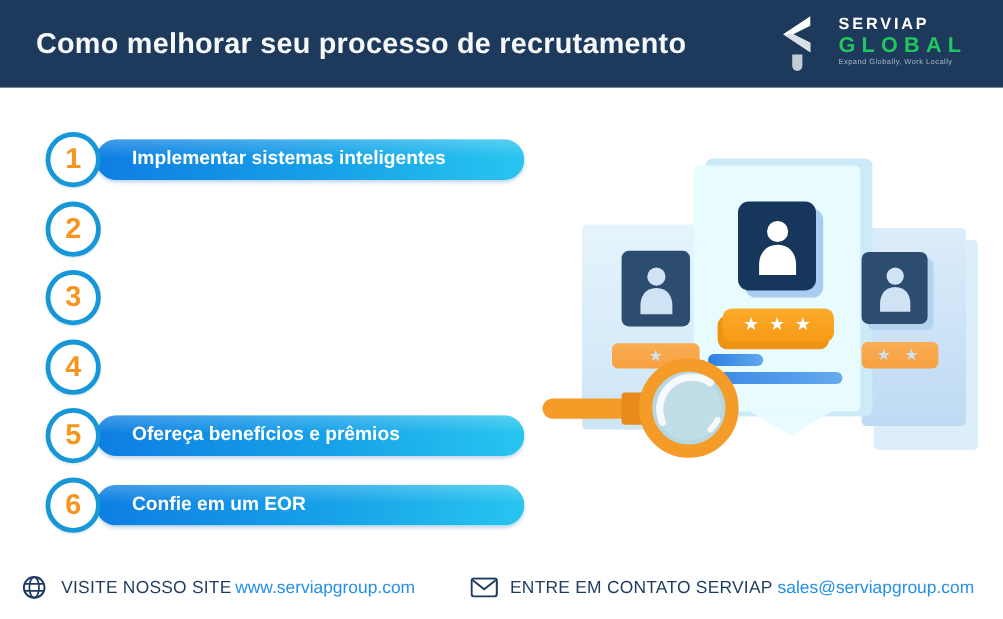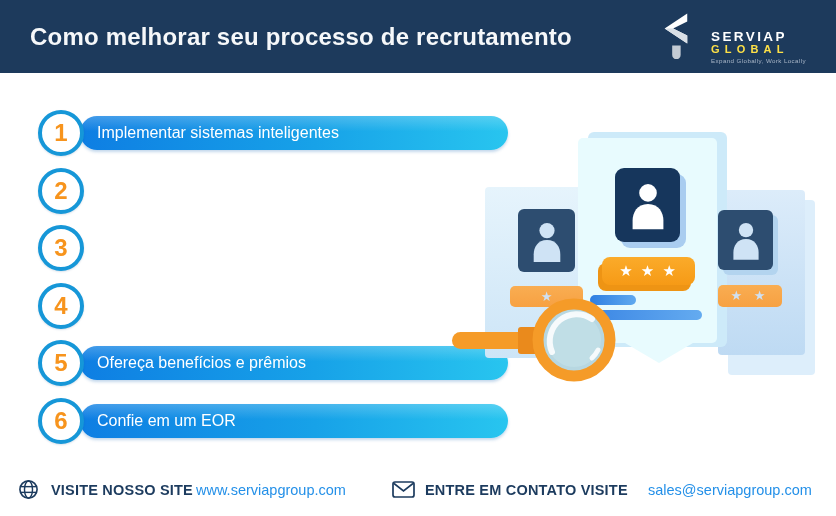--- a/index.html
+++ b/index.html
@@ -3,37 +3,37 @@
 <meta charset="utf-8">
 <style>
   html,body{margin:0;padding:0;background:#ffffff;}
   .canvas{position:relative;width:836px;height:516px;overflow:hidden;background:#ffffff;
           font-family:"Liberation Sans",sans-serif;}
 
   
   .header{position:absolute;left:0;top:0;width:836px;height:73px;background:#1d3a5c;}
   .title{position:absolute;left:30px;top:0;height:73px;line-height:73px;
          color:#f6f8fa;font-size:24px;font-weight:bold;letter-spacing:.2px;white-space:nowrap;}
-  .logo{position:absolute;right:30px;top:13px;display:flex;align-items:flex-end;gap:20px;}
+  .logo{position:absolute;right:30px;top:13px;display:flex;align-items:flex-start;gap:20px;}
   .logo-text{display:flex;flex-direction:column;line-height:1.08;}
   .logo-name{color:#ffffff;font-size:13.5px;font-weight:bold;letter-spacing:2.4px;}
-  .logo-suffix{color:#fde047;font-size:11px;font-weight:bold;letter-spacing:5.2px;}
+  .logo-suffix{color:#22c55e;font-size:18px;font-weight:bold;letter-spacing:5.2px;}
   .logo-tagline{color:#aab7c8;font-size:6.2px;letter-spacing:.4px;margin-top:2px;white-space:nowrap;}
 
   
   .step{position:absolute;left:38px;width:400px;height:46px;}
   .num-circle{position:absolute;left:0;top:0;width:38px;height:38px;border-radius:50%;
               background:#ffffff;border:4px solid #1697d8;z-index:2;
               color:#f7941d;font-size:24px;font-weight:bold;text-align:center;line-height:37px;
               box-shadow:0 1px 2px rgba(0,60,120,.15);}
-  .pill{position:absolute;left:42px;top:6px;width:428px;height:34px;border-radius:17px;
+  .pill{position:absolute;left:42px;top:6px;width:357px;height:34px;border-radius:17px;
         background:linear-gradient(180deg,rgba(255,255,255,.22),rgba(255,255,255,0) 45%),
                    linear-gradient(90deg,#0e7ee3 0%,#17a2e8 55%,#28c5ef 100%);
         box-shadow:0 2px 3px rgba(20,100,180,.25);box-sizing:border-box;
-        color:#ffffff;font-size:16px;font-weight:normal;line-height:33px;padding-left:17px;
+        color:#ffffff;font-size:16px;font-weight:bold;line-height:33px;padding-left:30px;
         white-space:nowrap;}
 
   
   .illus{position:absolute;left:440px;top:110px;width:396px;height:345px;}
   .illus *{position:absolute;}
   .card-left{left:45px;top:77px;width:98px;height:171px;border-radius:4px;
              background:linear-gradient(180deg,#e6f4fc,#cde5f7);}
   .card-right-shadow{left:288px;top:90px;width:87px;height:175px;border-radius:4px;background:#ddeefb;}
   .card-right{left:278px;top:80px;width:87px;height:165px;border-radius:4px;
               background:linear-gradient(180deg,#dcecfa,#bedaf3);}
@@ -59,21 +59,21 @@
   .bar-left{left:70px;top:176px;width:73px;height:21px;font-size:13px;line-height:21px;}
   .bar-right{left:278px;top:175px;width:64px;height:22px;font-size:13px;line-height:22px;letter-spacing:4px;}
   .line1{left:150px;top:185px;width:46px;height:10px;border-radius:5px;
          background:linear-gradient(90deg,#2e7fe2,#5fa9ef);}
   .line2{left:148px;top:200px;width:114px;height:10px;border-radius:5px;
          background:linear-gradient(90deg,#3b86e4,#64abf0);}
   .magnifier{left:0px;top:180px;width:190px;height:140px;}
 
   
   .footer-item{position:absolute;height:24px;line-height:24px;white-space:nowrap;}
-  .footer-label{color:#1c3b5e;font-size:14.5px;font-weight:bold;letter-spacing:.2px;}
+  .footer-label{color:#1c3b5e;font-size:14.5px;font-weight:normal;letter-spacing:.2px;}
   .footer-link{color:#2490e8;font-size:14.5px;font-weight:normal;text-decoration:none;cursor:pointer;}
 </style>
 </head>
 <body>
 
 <div class="canvas">
 
   <div class="header">
     <div class="title">Como melhorar seu processo de recrutamento</div>
     <div class="logo">
@@ -173,16 +173,16 @@
   </span>
   <span class="footer-item footer-label" style="left:51px;top:478px">VISITE NOSSO SITE</span>
   <a class="footer-item footer-link" style="left:196px;top:478px">www.serviapgroup.com</a>
 
   <span class="footer-item" style="left:392px;top:481px">
     <svg width="23" height="17" viewBox="0 0 23 17">
       <rect x="1" y="1" width="21" height="15" rx="2" fill="none" stroke="#1c3b5e" stroke-width="1.7"></rect>
       <path d="M2,2.5 L11.5,10 L21,2.5" fill="none" stroke="#1c3b5e" stroke-width="1.6"></path>
     </svg>
   </span>
-  <span class="footer-item footer-label" style="left:425px;top:478px">ENTRE EM CONTATO VISITE</span>
+  <span class="footer-item footer-label" style="left:425px;top:478px">ENTRE EM CONTATO SERVIAP</span>
   <a class="footer-item footer-link" style="left:648px;top:478px">sales@serviapgroup.com</a>
 
 </div>
 
 </body></html>

